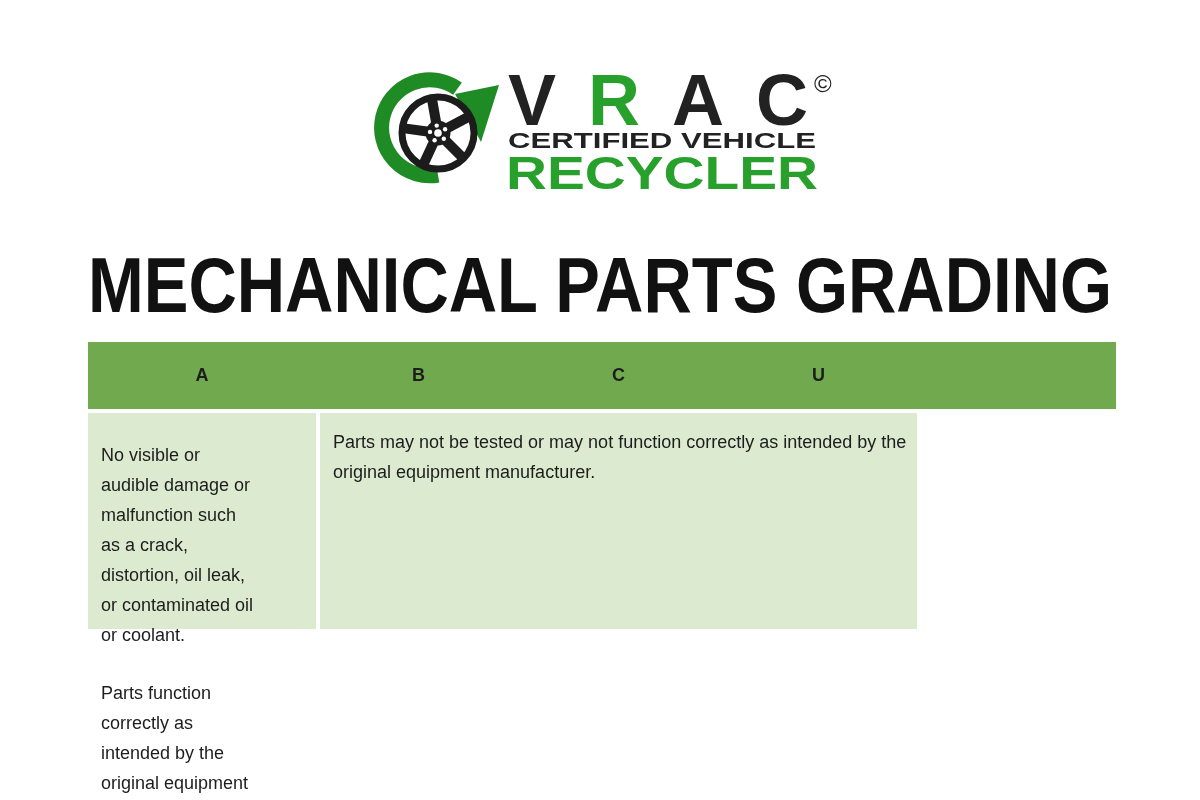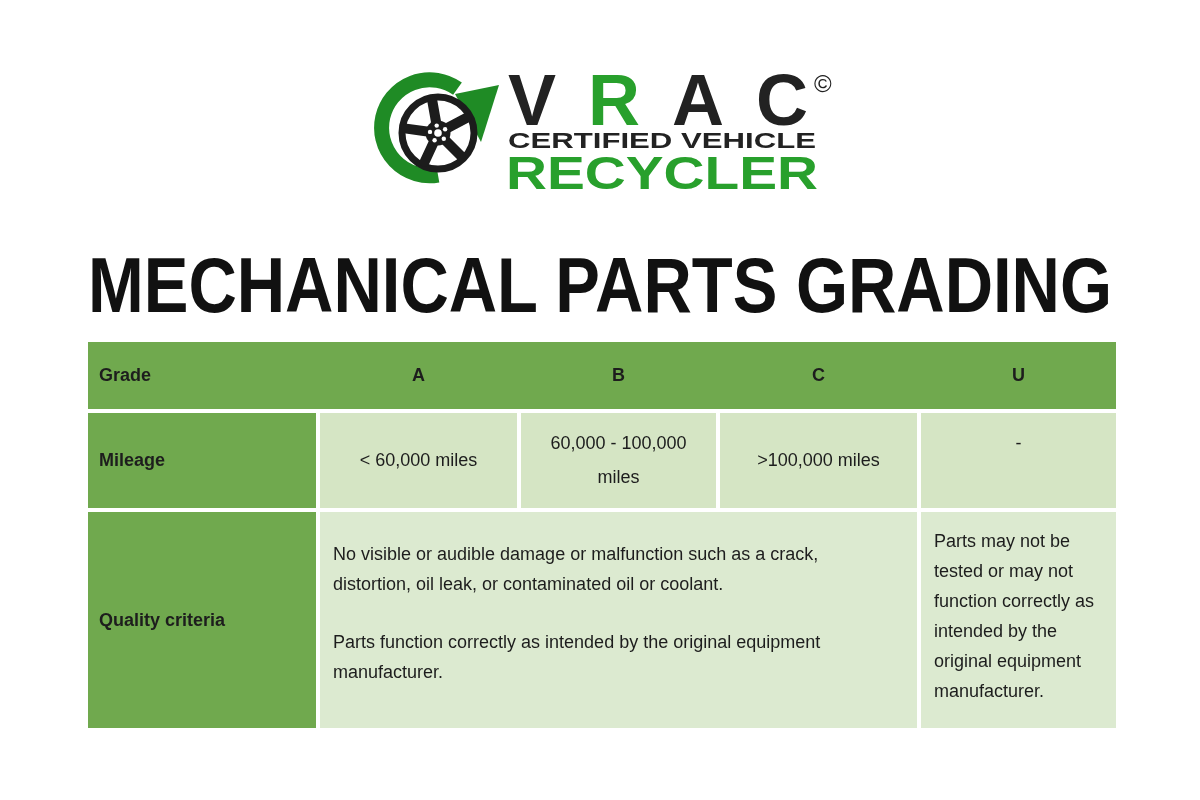--- a/index.html
+++ b/index.html
@@ -152,38 +152,29 @@
   <div class="main-title">
     <svg width="1030" height="92" viewBox="0 0 1030 92">
       <text x="3" y="73" font-family="Liberation Sans, sans-serif" font-size="78" font-weight="bold" fill="#111111" textLength="1024" lengthAdjust="spacingAndGlyphs">MECHANICAL PARTS GRADING</text>
     </svg>
   </div>
 
   <div class="grading-table">
 
     <div class="thead-band">
       <div class="trow">
-        <div class="cell head-cell first">Grade</div>
         <div class="cell head-cell">A</div>
         <div class="cell head-cell">B</div>
         <div class="cell head-cell">C</div>
         <div class="cell head-cell">U</div>
       </div>
     </div>
 
-    <div class="trow">
-      <div class="cell label-cell">Mileage</div>
-      <div class="cell mileage-cell">&lt; 60,000 miles</div>
-      <div class="cell mileage-cell">60,000 - 100,000 miles</div>
-      <div class="cell mileage-cell">&gt;100,000 miles</div>
-      <div class="cell mileage-cell dash">-</div>
-    </div>
 
     <div class="trow quality">
-      <div class="cell label-cell">Quality criteria</div>
       <div class="cell quality-cell merged">
         <p>No visible or audible damage or malfunction such as a crack, distortion, oil leak, or contaminated oil or coolant.</p>
         <p>Parts function correctly as intended by the original equipment manufacturer.</p>
       </div>
       <div class="cell quality-cell u-col">Parts may not be tested or may not function correctly as intended by the original equipment manufacturer.</div>
     </div>
 
   </div>
 </div>
 

